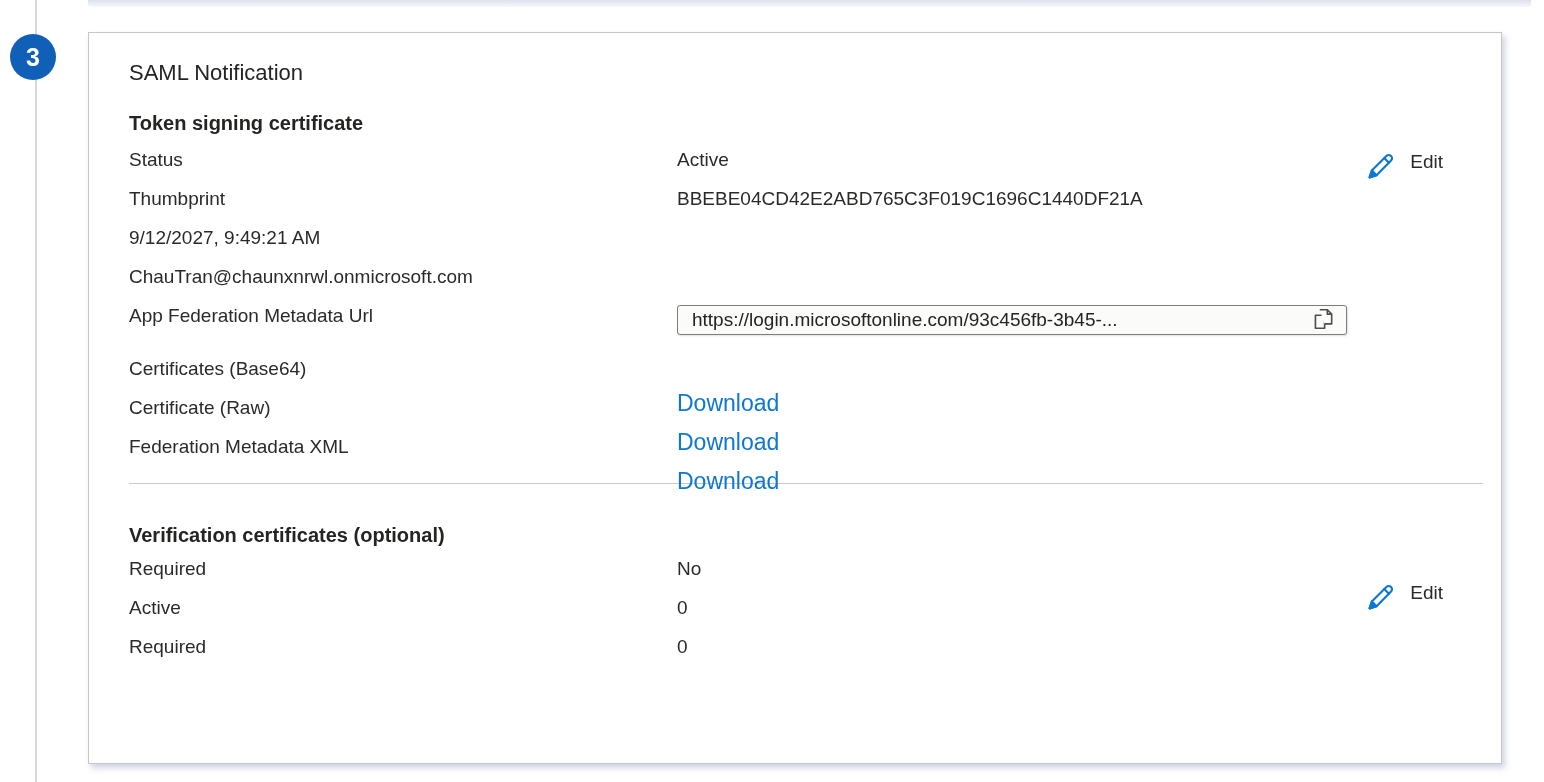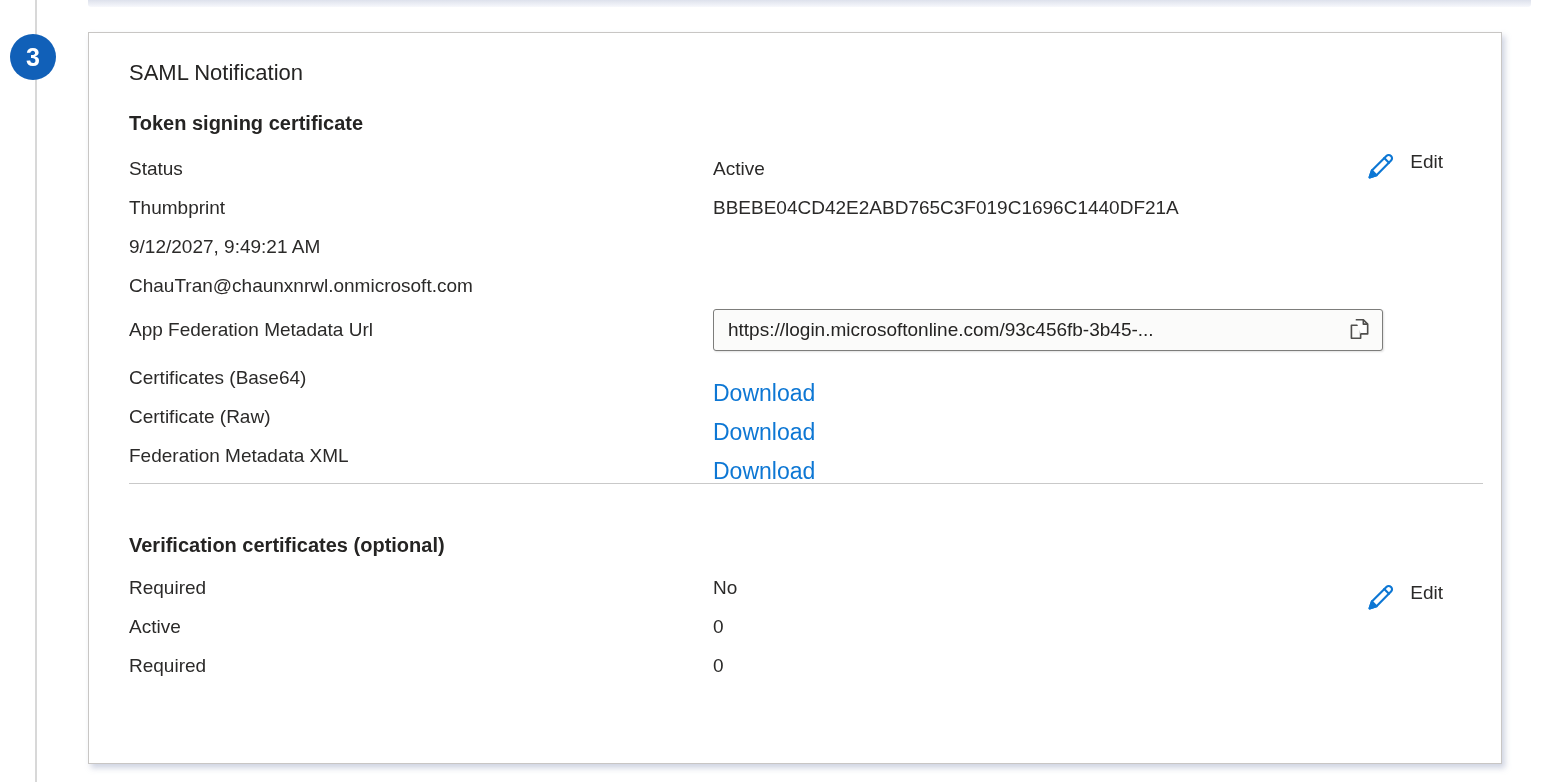--- a/index.html
+++ b/index.html
@@ -55,30 +55,30 @@
     font-size: 22px; line-height: 28px;
     color: #252423;
   }
 
   .section-heading {
     margin-top: 24px;
     font-size: 20px; line-height: 24px;
     font-weight: bold;
     color: #252423;
   }
-  .section-heading.verification { margin-top: 49px; }
+  .section-heading.verification { margin-top: 39px; }
 
   .rows { margin-top: 14px; }
-  .row { display: flex; align-items: center; height: 39px; font-size: 19px; gap: 36px; }
+  .row { display: flex; align-items: flex-start; height: 39px; font-size: 19px; }
   .row-label { width: 548px; flex: none; }
   .row-value { white-space: nowrap; }
 
   .url-row { height: 50px; }
   .url-field {
-    width: 670px; height: 42px;
+    width: 670px; height: 30px;
     display: flex; align-items: center; justify-content: space-between;
     border: 1.5px solid #7d7d7b; border-radius: 3px;
     background: #fbfbfa;
     padding: 0 10px 0 14px;
     box-shadow: 1px 1px 2px rgba(0,0,0,0.12);
   }
   .url-text {
     font-size: 19px; color: #252423;
     white-space: nowrap; overflow: hidden;
   }

